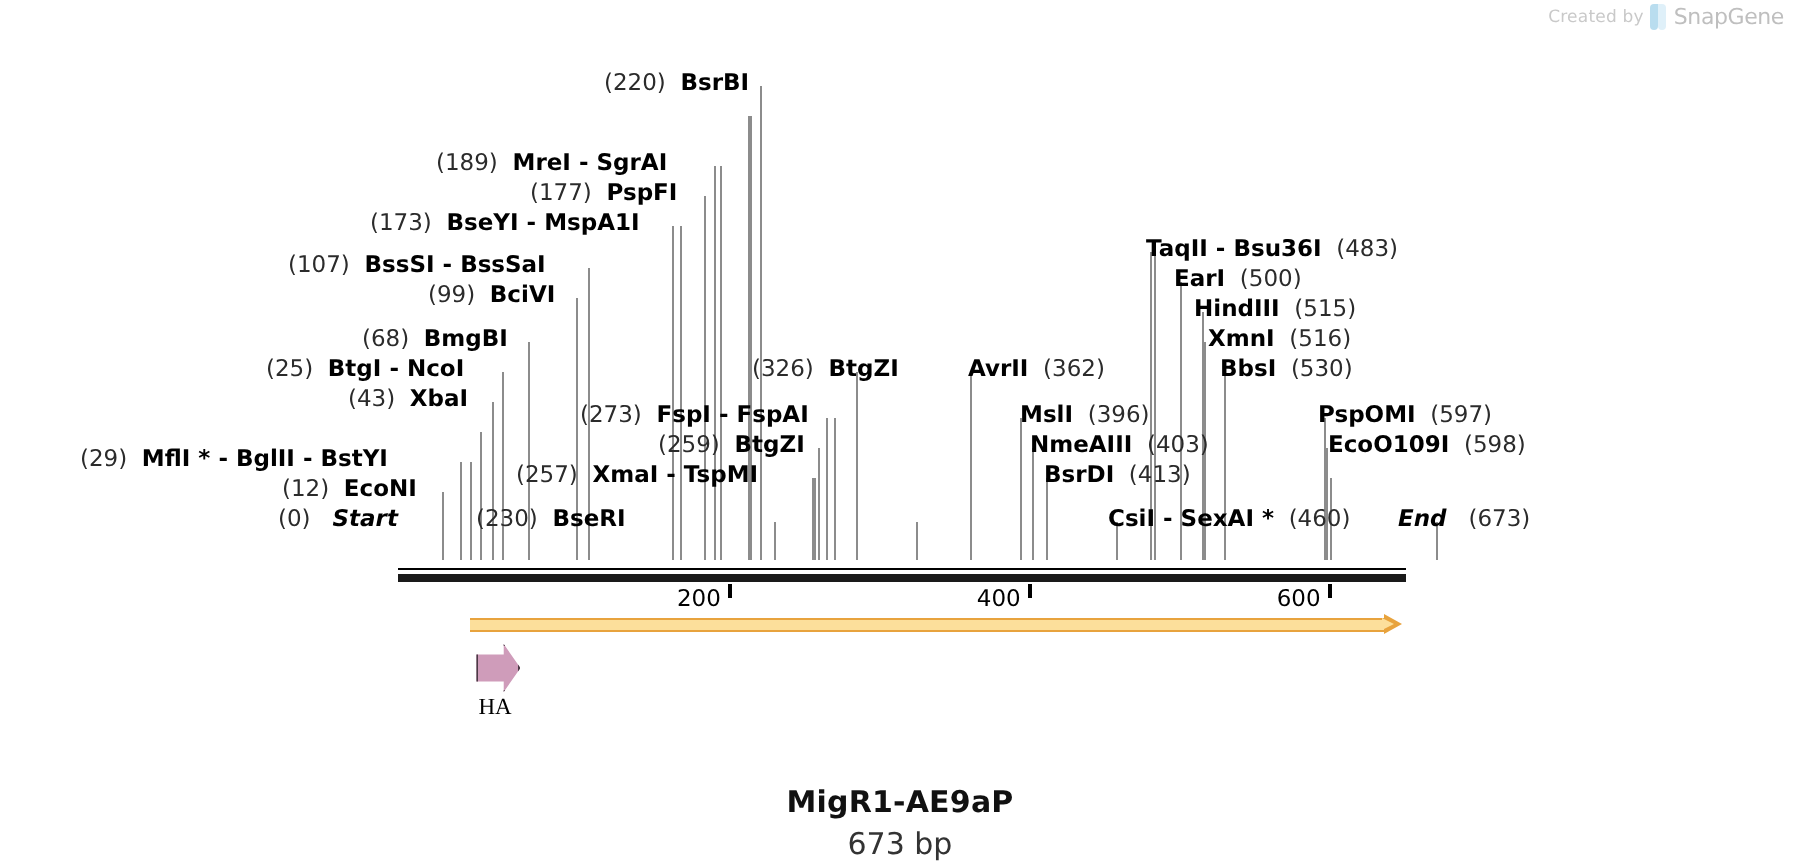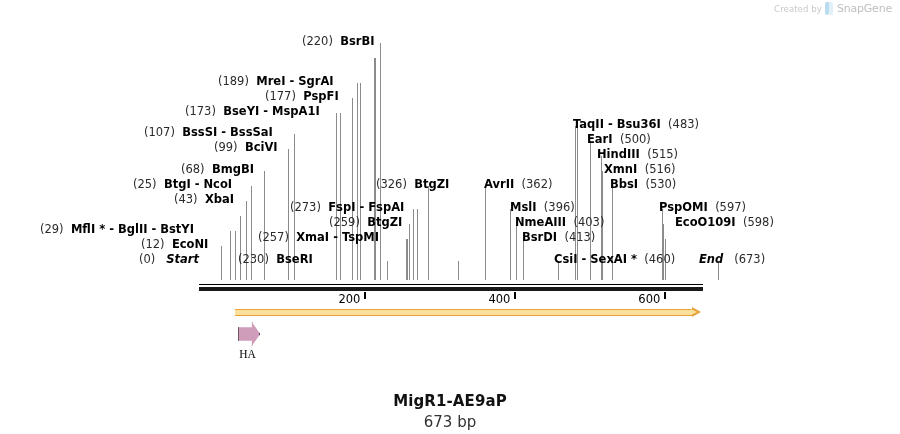--- a/index.html
+++ b/index.html
@@ -190,21 +190,21 @@
       <div class="lbl" style="left: 557px; top: 118px;"><span class="enz">TaqII</span><span class="sep">&nbsp;-&nbsp;</span><span class="enz">Bsu36I</span><span>&nbsp;&nbsp;</span><span class="pos">(483)</span></div>
       <div class="lbl" style="left: 571px; top: 133px;"><span class="enz">EarI</span><span>&nbsp;&nbsp;</span><span class="pos">(500)</span></div>
       <div class="lbl" style="left: 581px; top: 148px;"><span class="enz">HindIII</span><span>&nbsp;&nbsp;</span><span class="pos">(515)</span></div>
       <div class="lbl" style="left: 588px; top: 163px;"><span class="enz">XmnI</span><span>&nbsp;&nbsp;</span><span class="pos">(516)</span></div>
       <div class="lbl" style="left: 594px; top: 178px; text-align: center;"><span class="enz">BbsI</span><span>&nbsp;&nbsp;</span><span class="pos">(530)</span></div>
       <div class="lbl" style="left: 468px; top: 178px;"><span class="enz">AvrII</span><span>&nbsp;&nbsp;</span><span class="pos">(362)</span></div>
       <div class="lbl" style="left: 494px; top: 201px;"><span class="enz">MslI</span><span>&nbsp;&nbsp;</span><span class="pos">(396)</span></div>
       <div class="lbl" style="left: 499px; top: 216px;"><span class="enz">NmeAIII</span><span>&nbsp;&nbsp;</span><span class="pos">(403)</span></div>
       <div class="lbl" style="left: 506px; top: 231px;"><span class="enz">BsrDI</span><span>&nbsp;&nbsp;</span><span class="pos">(413)</span></div>
       <div class="lbl" style="left: 643px; top: 201px;"><span class="enz">PspOMI</span><span>&nbsp;&nbsp;</span><span class="pos">(597)</span></div>
-      <div class="lbl" style="left: 648px; top: 216px; margin-left: 11px;"><span class="enz">EcoO109I</span><span>&nbsp;&nbsp;</span><span class="pos">(598)</span></div>
+      <div class="lbl" style="left: 648px; top: 216px;"><span class="enz">EcoO109I</span><span>&nbsp;&nbsp;</span><span class="pos">(598)</span></div>
       <div class="lbl" style="left: 538px; top: 253px;"><span class="enz">CsiI</span><span class="sep">&nbsp;-&nbsp;</span><span class="enz">SexAI *</span><span>&nbsp;&nbsp;</span><span class="pos">(460)</span></div>
     </div>
 
   <div class="lbl" id="start-label" style="left:139px;top:253px;">
     <span class="pos">(0)</span>
     <span>&nbsp;</span>
     <span class="term">Start</span>
   </div>
   <div class="lbl" id="end-label" style="left:699px;top:253px;">
     <span class="term">End</span>

